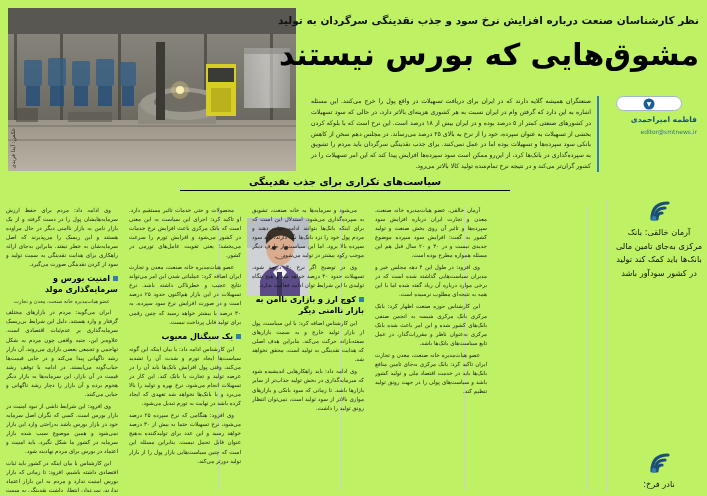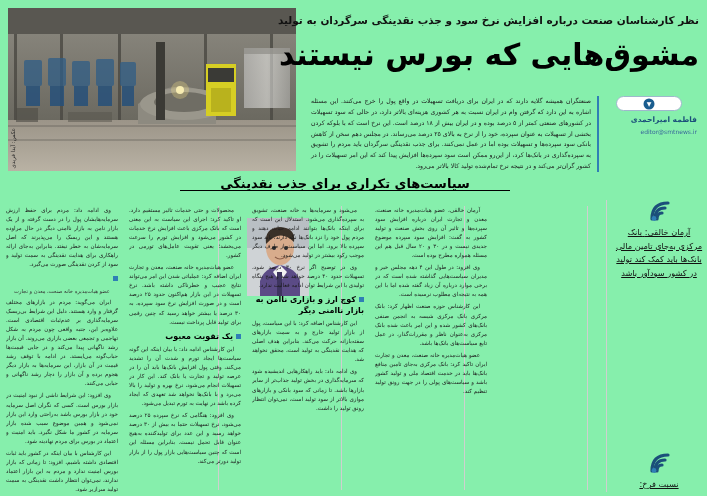--- a/index.html
+++ b/index.html
@@ -2,21 +2,21 @@
 <html lang="fa" dir="rtl"><head>
 <meta charset="utf-8">
 <style>
   * { box-sizing: border-box; margin: 0; padding: 0; }
   html, body {
     width: 707px; height: 496px;
     background: #ffffff;
     font-family: "DejaVu Sans", sans-serif;
     overflow: hidden;
   }
-  .page { position: relative; width: 707px; height: 496px; background: #86efac; }
+  .page { position: relative; width: 707px; height: 496px; background: #bef264; }
 
   
   .hero-photo {
     position: absolute; left: 8px; top: 8px; width: 288px; height: 163px;
     overflow: hidden; background: #6d6a63;
   }
   .hero-photo svg { display: block; width: 100%; height: 100%; }
   .photo-credit {
     position: absolute; left: 10px; top: 128px;
     writing-mode: vertical-rl; transform: rotate(180deg);
@@ -72,21 +72,21 @@
     text-align: justify;
   }
 
   
   .sec-rule {
     position: absolute; left: 180px; top: 190px; width: 330px;
     border-top: 1px solid #000;
   }
   .sec-title {
     position: absolute; left: 182px; top: 176px; width: 326px;
-    text-align: center; font-size: 13px; font-weight: bold; color: #000;
+    text-align: center; font-size: 10px; font-weight: bold; color: #000;
     letter-spacing: -.2px;
   }
 
   
   .portrait {
     position: absolute; left: 247px; top: 218px; width: 62px; height: 78px;
     overflow: hidden; border: 0;
   }
   .portrait svg { display: block; width: 100%; height: 100%; }
 
@@ -130,21 +130,21 @@
     position: absolute; right: 0px; top: 200px; width: 96px;
   }
   .quote {
     text-align: center; padding: 0 4px;
   }
   .quote-icon {
     width: 26px; height: 22px; margin: 0 auto 4px auto;
   }
   .quote-icon svg { display: block; width: 100%; height: 100%; }
   .quote-text {
-    font-size: 8.2px; line-height: 1.65; color: #111; font-weight: normal; text-decoration: underline;
+    font-size: 8.2px; line-height: 1.65; color: #111; font-weight: normal;
   }
   .quote-text .who { font-weight: normal; }
   .rail-rule {
     position: absolute; right: 100px; top: 200px;
     width: 0; height: 292px; border-left: 1px solid #cfcfcf;
   }
   .rail2 { position: absolute; right: 0px; top: 452px; width: 96px; }
 </style>
 </head>
 <body>
@@ -248,30 +248,30 @@
 
   <div class="vrule" style="right:119px;"></div>
   <div class="vrule" style="right:242px;"></div>
   <div class="vrule" style="right:365px;"></div>
   <div class="vrule" style="right:488px;"></div>
   <div class="rail-rule"></div>
 
   <div class="cols">
     <div class="col c5">
         <p class="indent">وی ادامه داد: مردم برای حفظ ارزش سرمایه‌هایشان پول را در دست گرفته و از یک بازار نامن به بازار ناامنی دیگر در حال مراوده هستند و این ریسک را می‌پذیرند که اصل سرمایه‌شان به خطر نیفتد. بنابراین به‌جای ارائه راهکاری برای هدایت نقدینگی به سمت تولید و سود از کردن نقدینگی صورت می‌گیرد.</p>
-        <div class="sub"><span class="bullet"></span></div>
+        <div class="sub"><span class="bullet"></span><span>امنیت بورس و سرمایه‌گذاری مولد</span></div>
         <div class="subcap">عضو هیات‌مدیره خانه صنعت، معدن و تجارت</div>
         <p class="indent">ایران می‌گوید: مردم در بازارهای مختلف گرفتار و وارد هستند. دلیل این شرایط بی‌ریسک سرمایه‌گذاری بر عدم‌ثبات اقتصادی است. علاوه‌بر این، جنبه واقعی چون مردم به شکل تهاجمی و تجمعی بعضی بازاری می‌روند. آن بازار رشد ناگهانی پیدا می‌کند و در جایی قیمت‌ها حباب‌گونه می‌ایستد. در ادامه با توقف رشد قیمت در آن بازار، این سرمایه‌ها به بازار دیگر هجوم برده و آن بازار را دچار رشد ناگهانی و حبابی می‌کنند.</p>
         <p class="indent">وی افزود: این شرایط ناشی از نبود امنیت در بازار بورس است. کسی که نگران اصل سرمایه خود در بازار بورس باشد به‌راحتی وارد این بازار نمی‌شود و همین موضوع سبب شده بازار سرمایه در کشور ما شکل نگیرد. باید امنیت و اعتماد در بورس برای مردم نهادینه شود.</p>
         <p class="indent">این کارشناس با بیان اینکه در کشور باید ثبات اقتصادی داشته باشیم، افزود: تا زمانی که بازار بورس امنیت ندارد و مردم به این بازار اعتماد ندارند، نمی‌توان انتظار داشت نقدینگی به سمت تولید سرازیر شود.</p>
       </div>
     <div class="col c4">
         <p class="indent">محصولات و حتی خدمات تاثیر مستقیم دارد. او تاکید کرد: اجرای این سیاست به این معنی است که بانک مرکزی باعث افزایش نرخ خدمات در کشور می‌شود و افزایش تورم را سرعت می‌بخشد؛ یعنی تقویت عامل‌های تورمی در کشور.</p>
         <p class="indent">عضو هیات‌مدیره خانه صنعت، معدن و تجارت ایران اضافه کرد: عملیاتی شدن این امر می‌تواند نتایج عجیب و خطرناکی داشته باشد. نرخ تسهیلات در این بازار هم‌اکنون حدود ۲۵ درصد است و در صورت افزایش نرخ سود سپرده، به ۳۰ درصد یا بیشتر خواهد رسید که چنین رقمی برای تولید قابل پرداخت نیست.</p>
-        <div class="sub"><span class="bullet"></span><span>یک تقویت معیوب</span></div>
+        <div class="sub"><span class="bullet"></span><span>یک سیگنال معیوب</span></div>
         <p class="indent">این کارشناس ادامه داد: با بیان اینکه این گونه سیاست‌ها ایجاد تورم و شدت آن را تشدید می‌کند، وقتی پول افزایش بانک‌ها باید آن را در عرصه تولید و تجارت یا بانک کند. این کار در تسهیلات انجام می‌شود، نرخ بهره و تولید را بالا می‌برد و با بانک‌ها نخواهد شد تعهدی که ایجاد کرده باشد در نهایت به تورم تبدیل می‌شود.</p>
         <p class="indent">وی افزود: هنگامی که نرخ سپرده ۲۵ درصد می‌شود، نرخ تسهیلات حتما به بیش از ۳۰ درصد خواهد رسید و این عدد برای تولیدکننده به‌هیچ عنوان قابل تحمل نیست. بنابراین مسئله این است که چنین سیاست‌هایی بازار پول را از بازار تولید دورتر می‌کند.</p>
       </div>
     <div class="col c3">
         <p class="indent">می‌شود و سرمایه‌ها به خانه صنعت، تشویق به سپرده‌گذاری می‌شود. استدلال این است که برای اینکه بانک‌ها بتوانند ادامه حیات دهند و مردم پول خود را نزد بانک‌ها نگه دارند، باید سود سپرده بالا برود. اما این سیاست از طرف دیگر موجب رکود بیشتر در تولید می‌شود.</p>
         <p class="indent">وی در توضیح اگر نرخ ۳۰ درصد شود، تسهیلات حدود ۴۰ درصد خواهد شد و هیچ بنگاه تولیدی با این شرایط توان ادامه فعالیت ندارد.</p>
         <div class="sub"><span class="bullet"></span><span>کوچ ارز و بازاری ناامن به بازار ناامنی دیگر</span></div>
         <p class="indent">این کارشناس اضافه کرد: با این سیاست، پول از بازار تولید خارج و به سمت بازارهای سفته‌بازانه حرکت می‌کند. بنابراین هدف اصلی که هدایت نقدینگی به تولید است، محقق نخواهد شد.</p>
         <p class="indent">وی ادامه داد: باید راهکارهایی اندیشیده شود که سرمایه‌گذاری در بخش تولید جذاب‌تر از سایر بازارها باشد. تا زمانی که سود بانکی و بازارهای موازی بالاتر از سود تولید است، نمی‌توان انتظار رونق تولید را داشت.</p>
       </div>
@@ -304,18 +304,18 @@
     <div class="quote">
       <div class="quote-icon">
         <svg viewBox="0 0 26 22" aria-hidden="true">
           <path d="M22 3 q-16 0 -16 16" stroke="#1b4f7a" stroke-width="3.2" fill="none" stroke-linecap="round"></path>
           <path d="M19 8 q-10 0 -10 11" stroke="#1b4f7a" stroke-width="3.2" fill="none" stroke-linecap="round"></path>
           <path d="M16 13 q-5 0 -5 6" stroke="#1b4f7a" stroke-width="3.2" fill="none" stroke-linecap="round"></path>
           <circle cx="8" cy="18.5" r="2.4" fill="#2f7fb5"></circle>
         </svg>
       </div>
       <div class="quote-text">
-        <span class="who">نسبت فرخ:</span>
+        <span class="who">نادر فرخ:</span>
       </div>
     </div>
   </div>
 
 </div>
 
 </body></html>

